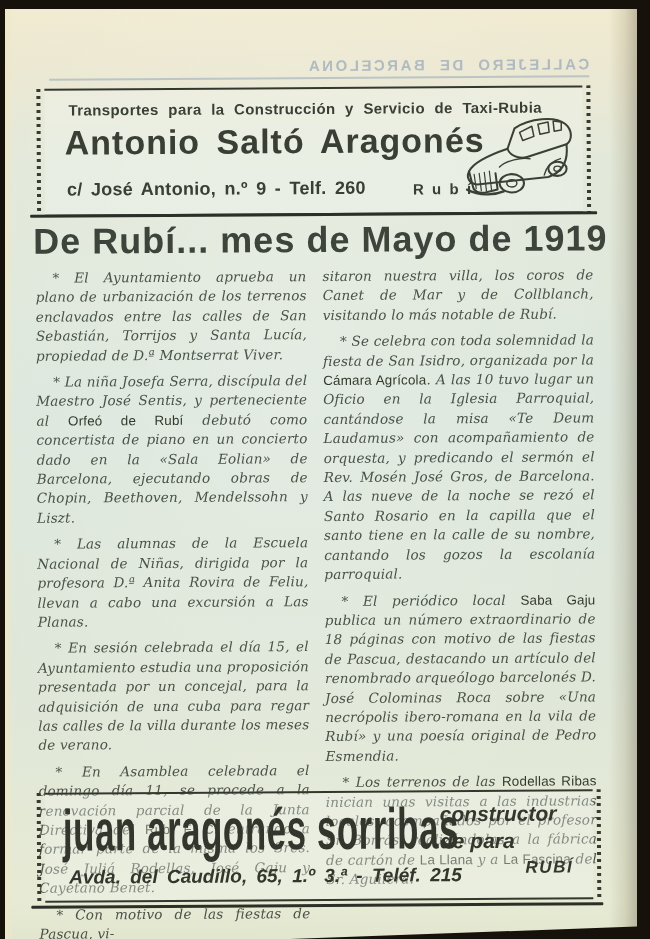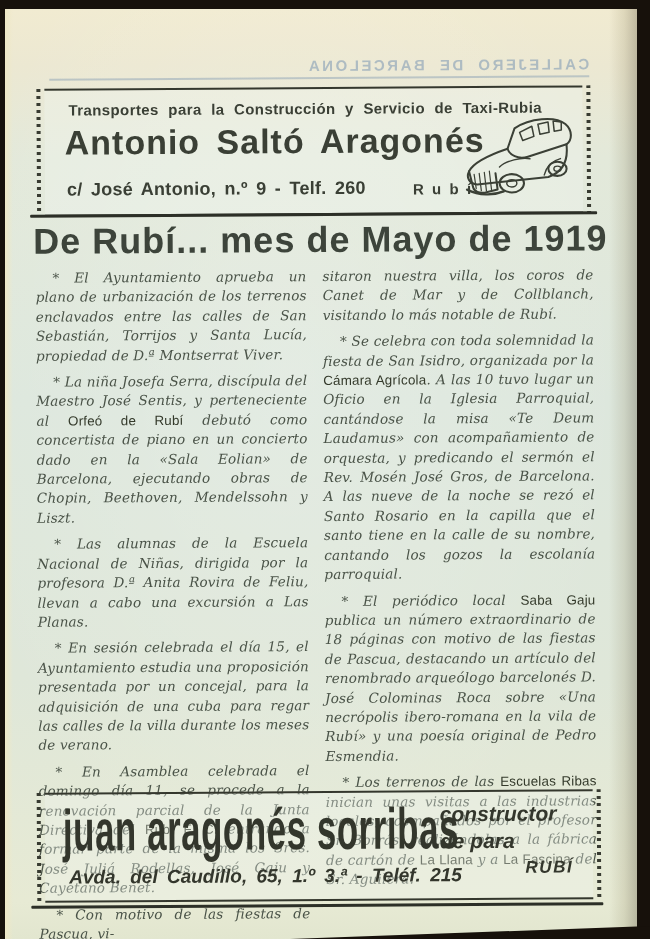--- a/index.html
+++ b/index.html
@@ -160,21 +160,21 @@
           <p><span>* La niña Josefa Serra, discípula del Maestro José Sentis, y perteneciente al </span><span class="bname">Orfeó de Rubí</span><span> debutó como concertista de piano en un concierto dado en la «Sala Eolian» de Barcelona, ejecutando obras de Chopin, Beethoven, Mendelssohn y Liszt.</span></p>
           <p><span>* Las alumnas de la Escuela Nacional de Niñas, dirigida por la profesora D.ª Anita Rovira de Feliu, llevan a cabo una excursión a Las Planas.</span></p>
           <p><span>* En sesión celebrada el día 15, el Ayuntamiento estudia una proposición presentada por un concejal, para la adquisición de una cuba para regar las calles de la villa durante los meses de verano.</span></p>
           <p><span>* En Asamblea celebrada el domingo día 11, se procede a la renovación parcial de la Junta Directiva del </span><span class="bname">Rubí F. C.</span><span> entrando a formar parte de la misma los Sres. José Juliá Rodellas, José Gaju y Cayetano Benet.</span></p>
           <p><span>* Con motivo de las fiestas de Pascua, vi-</span></p>
         </div>
       <div class="col">
           <p class="cont"><span>sitaron nuestra villa, los coros de Canet de Mar y de Collblanch, visitando lo más notable de Rubí.</span></p>
           <p><span>* Se celebra con toda solemnidad la fiesta de San Isidro, organizada por la </span><span class="bname">Cámara Agrícola</span><span>. A las 10 tuvo lugar un Oficio en la Iglesia Parroquial, cantándose la misa «Te Deum Laudamus» con acompañamiento de orquesta, y predicando el sermón el Rev. Mosén José Gros, de Barcelona. A las nueve de la noche se rezó el Santo Rosario en la capilla que el santo tiene en la calle de su nombre, cantando los gozos la escolanía parroquial.</span></p>
           <p><span>* El periódico local </span><span class="bname">Saba Gaju</span><span> publica un número extraordinario de 18 páginas con motivo de las fiestas de Pascua, destacando un artículo del renombrado arqueólogo barcelonés D. José Colominas Roca sobre «Una necrópolis ibero-romana en la vila de Rubí» y una poesía original de Pedro Esmendia.</span></p>
-          <p><span>* Los terrenos de las </span><span class="bname">Escuelas Ribas</span><span> inician unas visitas a las industrias locales, acompañados por el profesor Sr. Borrás, realizándolas a la fábrica de cartón de </span><span class="bname">La Llana</span><span> y a </span><span class="bname">La Fascina</span><span> del Sr. Aguilera.</span></p>
+          <p><span>* Los terrenos de las </span><span class="bname">Rodellas Ribas</span><span> inician unas visitas a las industrias locales, acompañados por el profesor Sr. Borrás, realizándolas a la fábrica de cartón de </span><span class="bname">La Llana</span><span> y a </span><span class="bname">La Fascina</span><span> del Sr. Aguilera.</span></p>
         </div>
     </div>
 
     <div class="ad-box bottom-ad">
       <div class="builder-name">juan aragonés sorribas</div>
       <div class="role">
         <div>constructor</div>
         <div>de para</div>
       </div>
       <div class="builder-city">RUBÍ</div>

